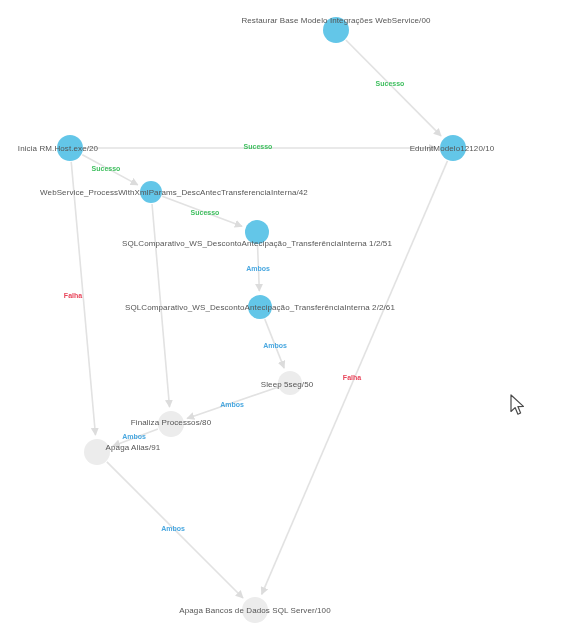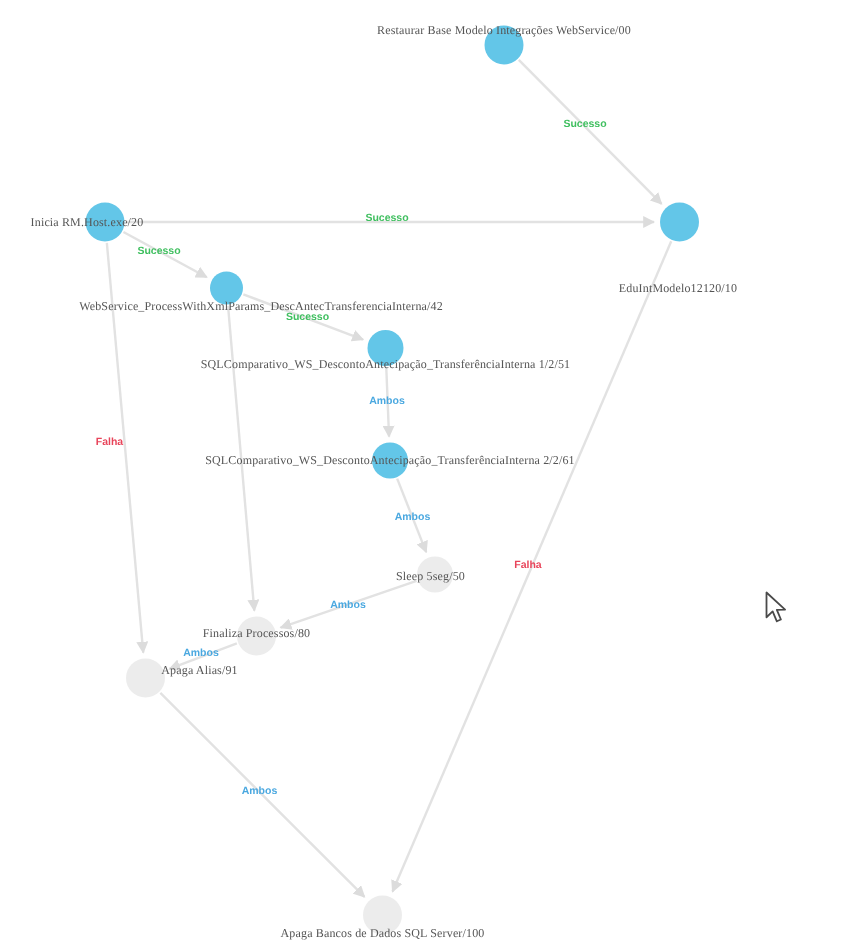--- a/index.html
+++ b/index.html
@@ -33,21 +33,20 @@
     background: #ececec;
   }
   .node-label {
     position: absolute;
     transform: translate(-50%, -50%);
     font-size: 8px;
     color: #555555;
     white-space: nowrap;
     letter-spacing: 0.1px;
     pointer-events: none;
-    font-family: Liberation Serif, serif;
   }
   .edge-label {
     position: absolute;
     transform: translate(-50%, -50%);
     font-size: 7px;
     font-weight: bold;
     white-space: nowrap;
     pointer-events: none;
   }
   .lbl-sucesso { color: #3fbf5f; }
@@ -90,29 +89,29 @@
     <div class="node-circle node-active" style="left: 151px; top: 192px; width: 22px; height: 22px;"></div>
     <div class="node-circle node-active" style="left: 257px; top: 232px; width: 24px; height: 24px;"></div>
     <div class="node-circle node-active" style="left: 260px; top: 307px; width: 24px; height: 24px;"></div>
     <div class="node-circle node-inactive" style="left: 290px; top: 383px; width: 24px; height: 24px;"></div>
     <div class="node-circle node-inactive" style="left: 171px; top: 424px; width: 26px; height: 26px;"></div>
     <div class="node-circle node-inactive" style="left: 97px; top: 452px; width: 26px; height: 26px;"></div>
     <div class="node-circle node-inactive" style="left: 255px; top: 610px; width: 26px; height: 26px;"></div>
   </div>
 <div id="node-labels-layer">
     <div class="node-label" style="left: 336px; top: 20px;">Restaurar Base Modelo Integrações WebService/00</div>
-    <div class="node-label" style="left: 452px; top: 148px; margin-top: 44px;">EduIntModelo12120/10</div>
+    <div class="node-label" style="left: 452px; top: 148px;">EduIntModelo12120/10</div>
     <div class="node-label" style="left: 58px; top: 148px;">Inicia RM.Host.exe/20</div>
-    <div class="node-label" style="left: 174px; top: 204px;">WebService_ProcessWithXmlParams_DescAntecTransferenciaInterna/42</div>
+    <div class="node-label" style="left: 174px; top: 192px;">WebService_ProcessWithXmlParams_DescAntecTransferenciaInterna/42</div>
     <div class="node-label" style="left: 257px; top: 233px; margin-top: 10px;">SQLComparativo_WS_DescontoAntecipação_TransferênciaInterna 1/2/51</div>
     <div class="node-label" style="left: 260px; top: 307px;">SQLComparativo_WS_DescontoAntecipação_TransferênciaInterna 2/2/61</div>
     <div class="node-label" style="left: 287px; top: 384px;">Sleep 5seg/50</div>
     <div class="node-label" style="left: 171px; top: 422px;">Finaliza Processos/80</div>
     <div class="node-label" style="left: 93px; top: 447px; margin-left: 40px;">Apaga Alias/91</div>
-    <div class="node-label" style="left: 255px; top: 610px; margin-top: 12px;">Apaga Bancos de Dados SQL Server/100</div>
+    <div class="node-label" style="left: 255px; top: 610px;">Apaga Bancos de Dados SQL Server/100</div>
   </div>
 <div id="edge-labels-layer">
     <div class="edge-label lbl-sucesso" style="left: 390px; top: 83px;">Sucesso</div>
     <div class="edge-label lbl-sucesso" style="left: 258px; top: 146px;">Sucesso</div>
     <div class="edge-label lbl-sucesso" style="left: 106px; top: 168px;">Sucesso</div>
     <div class="edge-label lbl-sucesso" style="left: 205px; top: 212px;">Sucesso</div>
     <div class="edge-label lbl-ambos" style="left: 258px; top: 268px;">Ambos</div>
     <div class="edge-label lbl-ambos" style="left: 275px; top: 345px;">Ambos</div>
     <div class="edge-label lbl-falha" style="left: 73px; top: 295px;">Falha</div>
     <div class="edge-label lbl-falha" style="left: 352px; top: 377px;">Falha</div>

